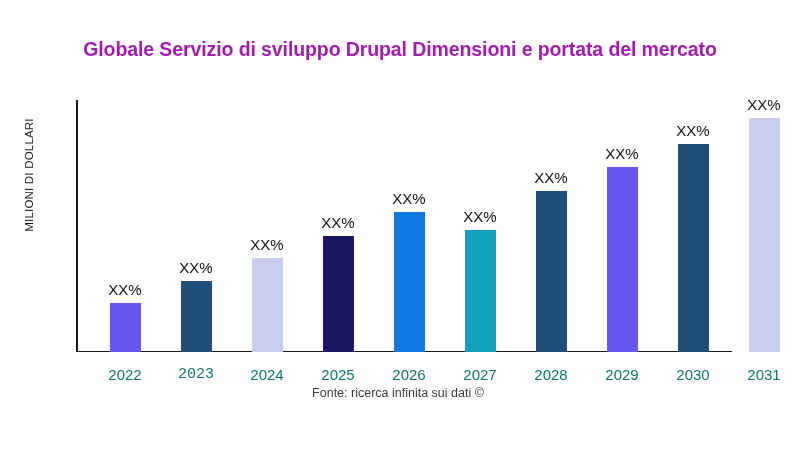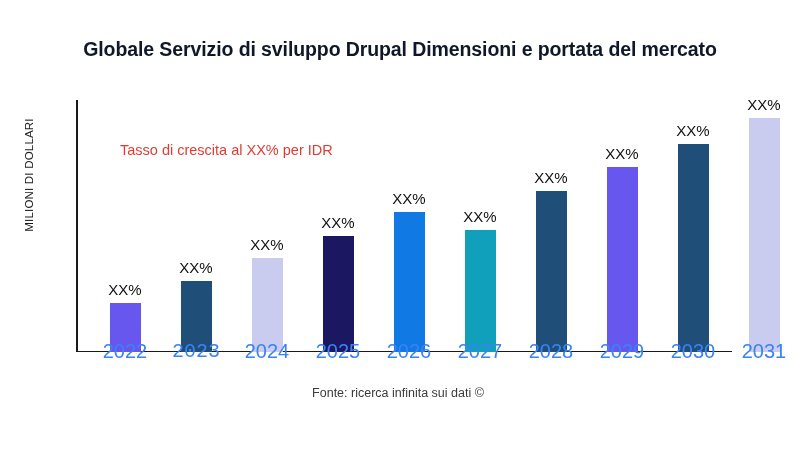--- a/index.html
+++ b/index.html
@@ -18,21 +18,21 @@
 
   
   #chart-title {
     position: absolute;
     left: 0;
     top: 38px;
     width: 800px;
     text-align: center;
     font-size: 19.5px;
     font-weight: bold;
-    color: #0f172a;
+    color: #a21caf;
     letter-spacing: -0.1px;
     white-space: nowrap;
   }
 
   
   #ylabel {
     position: absolute;
     left: 18px;
     top: 60px;
     width: 22px;
@@ -98,23 +98,23 @@
     bottom: 100%;
     margin-bottom: 5px;
     font-size: 15px;
     color: #111111;
     white-space: nowrap;
   }
 
   
   .tick {
     position: absolute;
-    top: 240px;
-    font-size: 20px;
-    color: #3b82f6;
+    top: 266px;
+    font-size: 15px;
+    color: #0f766e;
     text-align: center;
     transform: translateX(-50%);
     white-space: nowrap;
   }
 
   
   #footer {
     position: absolute;
     left: 0;
     top: 386px;
@@ -132,21 +132,20 @@
   <div id="chart-title">Globale Servizio di sviluppo Drupal Dimensioni e portata del mercato</div>
 
   <div id="ylabel">
     <span>MILIONI DI DOLLARI</span>
   </div>
 
   <div id="plot">
     <div id="axis-y"></div>
     <div id="axis-x"></div>
 
-    <div id="annotation">Tasso di crescita al XX% per IDR</div>
 
     <div id="bars-layer">
         <div class="bar" style="left: 33.5px; width: 31px; height: 49px; background: rgb(104, 87, 239);">
           <div class="bar-label">XX%</div>
         </div>
         <div class="bar" style="left: 104.5px; width: 31px; height: 71px; background: rgb(31, 78, 121);">
           <div class="bar-label">XX%</div>
         </div>
         <div class="bar" style="left: 175.5px; width: 31px; height: 94px; background: rgb(201, 204, 238);">
           <div class="bar-label">XX%</div>

